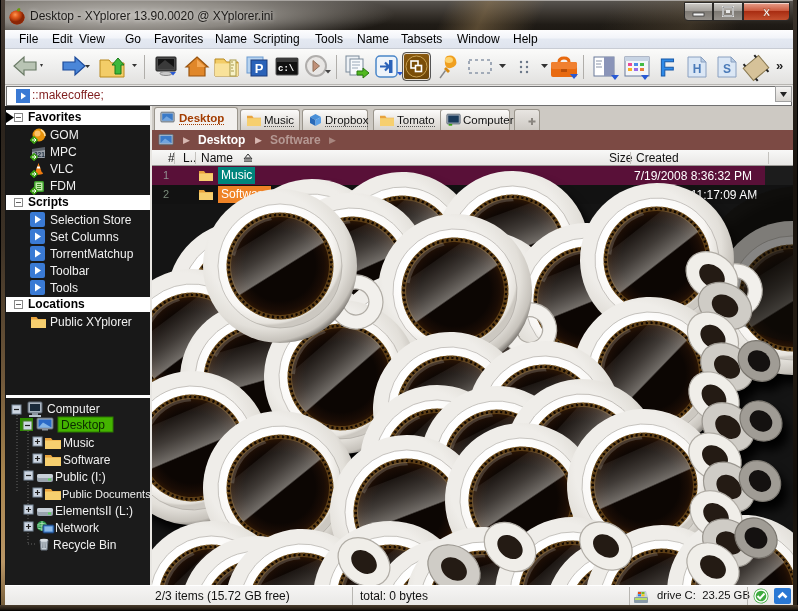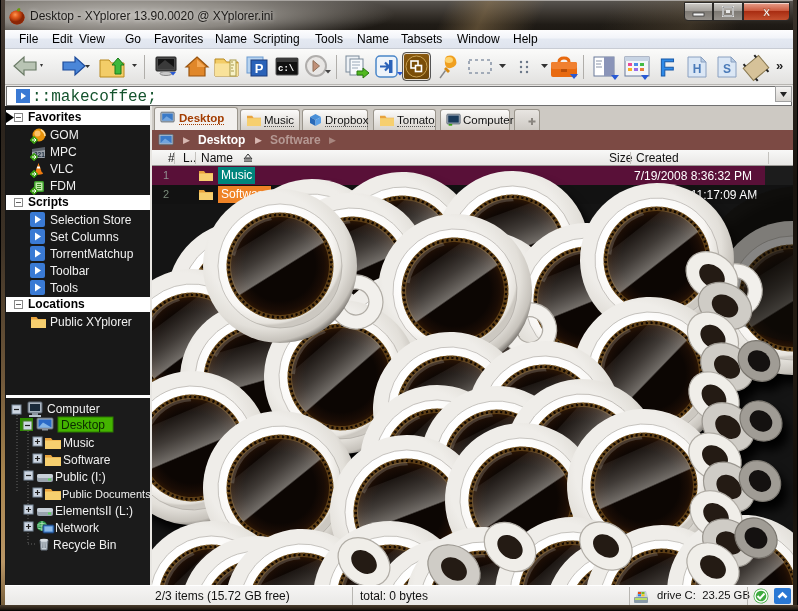--- a/index.html
+++ b/index.html
@@ -24,21 +24,21 @@
 
 #menubar{left:5px;top:30px;width:788px;height:19px;background:linear-gradient(180deg,#fdfdfe 0%,#f2f4f9 45%,#e4e9f2 50%,#dfe4ee 100%);border-bottom:1px solid #c8ccd4;font-size:12px;color:#000;}
 #menubar span{position:absolute;top:2px;}
 
 #toolbar{left:5px;top:49px;width:788px;height:36px;background:linear-gradient(180deg,#fbfbfa 0%,#ececeb 60%,#e2e1df 100%);border-bottom:1px solid #b8b6b2;}
 .tsep{position:absolute;top:6px;width:1px;height:24px;background:#b0aeaa;}
 .ticon{position:absolute;top:5px;}
 
 #addrbar{left:5px;top:85px;width:788px;height:21px;background:#e8e6e4;}
 #addrfield{position:absolute;left:1px;top:1px;width:786px;height:20px;background:#fff;border:1px solid #707070;}
-#addrtext{position:absolute;left:27px;top:3px;font-size:16px;color:#14532d;font-family:Liberation Mono, monospace;}
+#addrtext{position:absolute;left:27px;top:3px;font-size:12px;color:#7f1d1d;}
 #addrbtn{position:absolute;right:1px;top:1px;width:17px;height:16px;background:linear-gradient(180deg,#f4f3f2,#d8d5d1);border:1px solid #a0a0a0;}
 
 #main{left:5px;top:106px;width:788px;height:479px;background:#161616;}
 #catalog{left:1px;top:0;width:144px;height:290px;background:#181818;overflow:hidden;}
 #treepane{left:1px;top:292px;width:144px;height:187px;background:#1b1b1b;overflow:hidden;}
 #sep1{left:1px;top:289px;width:144px;height:3px;background:#fff;}
 #vsplit{left:145px;top:0;width:2px;height:479px;background:#e8e6e2;}
 .hdr{position:relative;height:15px;background:#fff;color:#000;font-weight:bold;font-size:12px;padding-left:22px;line-height:15px;margin-bottom:2px;}
 .hbox{position:absolute;left:8px;top:3px;width:9px;height:9px;background:#fff;border:1px solid #888;color:#000;font-size:9px;line-height:7px;text-align:center;font-weight:normal;}
 .citem{position:relative;height:17px;color:#f0f0f0;font-size:12px;line-height:17px;padding-left:44px;}
@@ -426,21 +426,21 @@
           <span style="position:absolute;left:23px;top:4px;border-bottom:1px dotted #555;">Music</span>
         </div>
         <div class="tab" style="left:150px;width:66px;">
           <svg width="15" height="14" viewBox="0 0 15 14">
               <path d="M7.5 1 L13 4 L7.5 7 L2 4 Z" fill="#4a90d8"></path>
               <path d="M2 4 L7.5 7 L7.5 13 L2 10 Z" fill="#2a6ab8"></path>
               <path d="M13 4 L7.5 7 L7.5 13 L13 10 Z" fill="#5aa0e8"></path>
             </svg>
           <span style="position:absolute;left:22px;top:4px;border-bottom:1px dotted #555;">Dropbox</span>
         </div>
-        <div class="tab" style="left:221px;width:63px;">
+        <div class="tab" style="left:221px;width:75px;">
           <svg width="16" height="14" viewBox="0 0 17 15">
               <path d="M1 3 L6.5 3 L8 5 L16 5 L16 14 L1 14 Z" fill="#e8a33d"></path>
               <path d="M1 5.5 L16 5.5 L16 14 L1 14 Z" fill="#f6cf6f"></path>
             </svg>
           <span style="position:absolute;left:23px;top:4px;border-bottom:1px dotted #555;">Tomato</span>
         </div>
         <div class="tab" style="left:288px;width:70px;">
           <svg width="15" height="13" viewBox="0 0 17 14">
               <rect x="1" y="1" width="15" height="11" rx="1" fill="#aab4c0" stroke="#5a6470"></rect>
               <rect x="2.5" y="2.5" width="12" height="8" fill="#1a3a5a"></rect>

